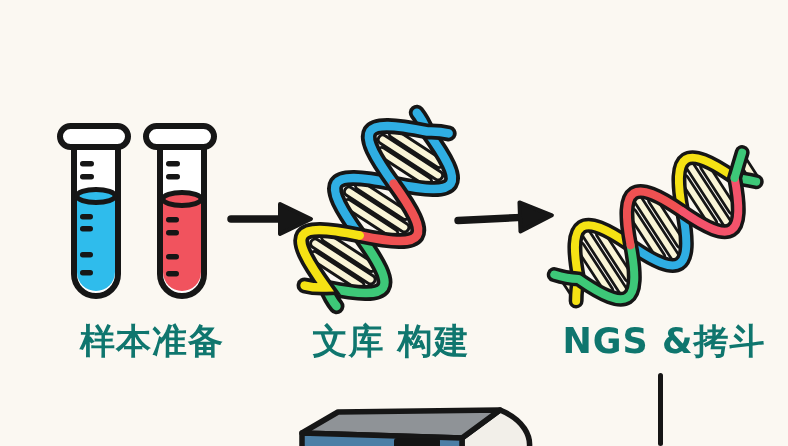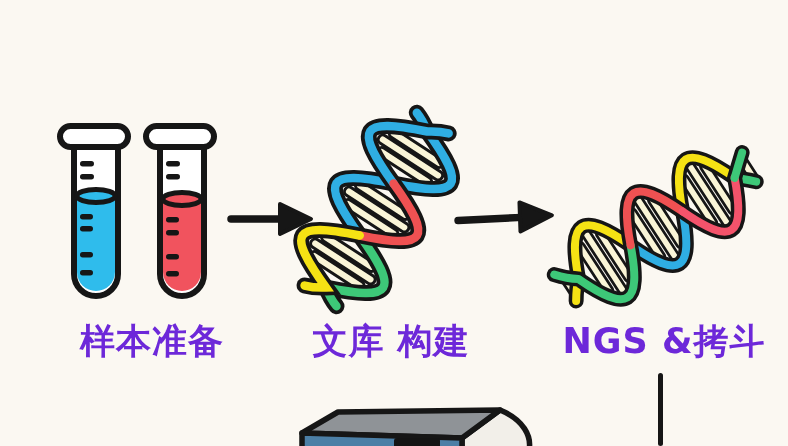--- a/index.html
+++ b/index.html
@@ -11,21 +11,21 @@
     font-family:"DejaVu Sans","Liberation Sans",sans-serif;
   }
   .abs{position:absolute;}
   .step-label{
     position:absolute;
     top:318px;
     transform:translateX(-50%);
     font-size:35px;
     font-weight:800;
     letter-spacing:1px;
-    color:#6d28d9;
+    color:#0f766e;
     white-space:nowrap;
   }
   svg{display:block;}
 </style>
 </head>
 <body>
 
 <div id="canvas">
 
   <svg class="abs" style="left:56px;top:122px;" width="164" height="182" viewBox="0 0 164 182">

